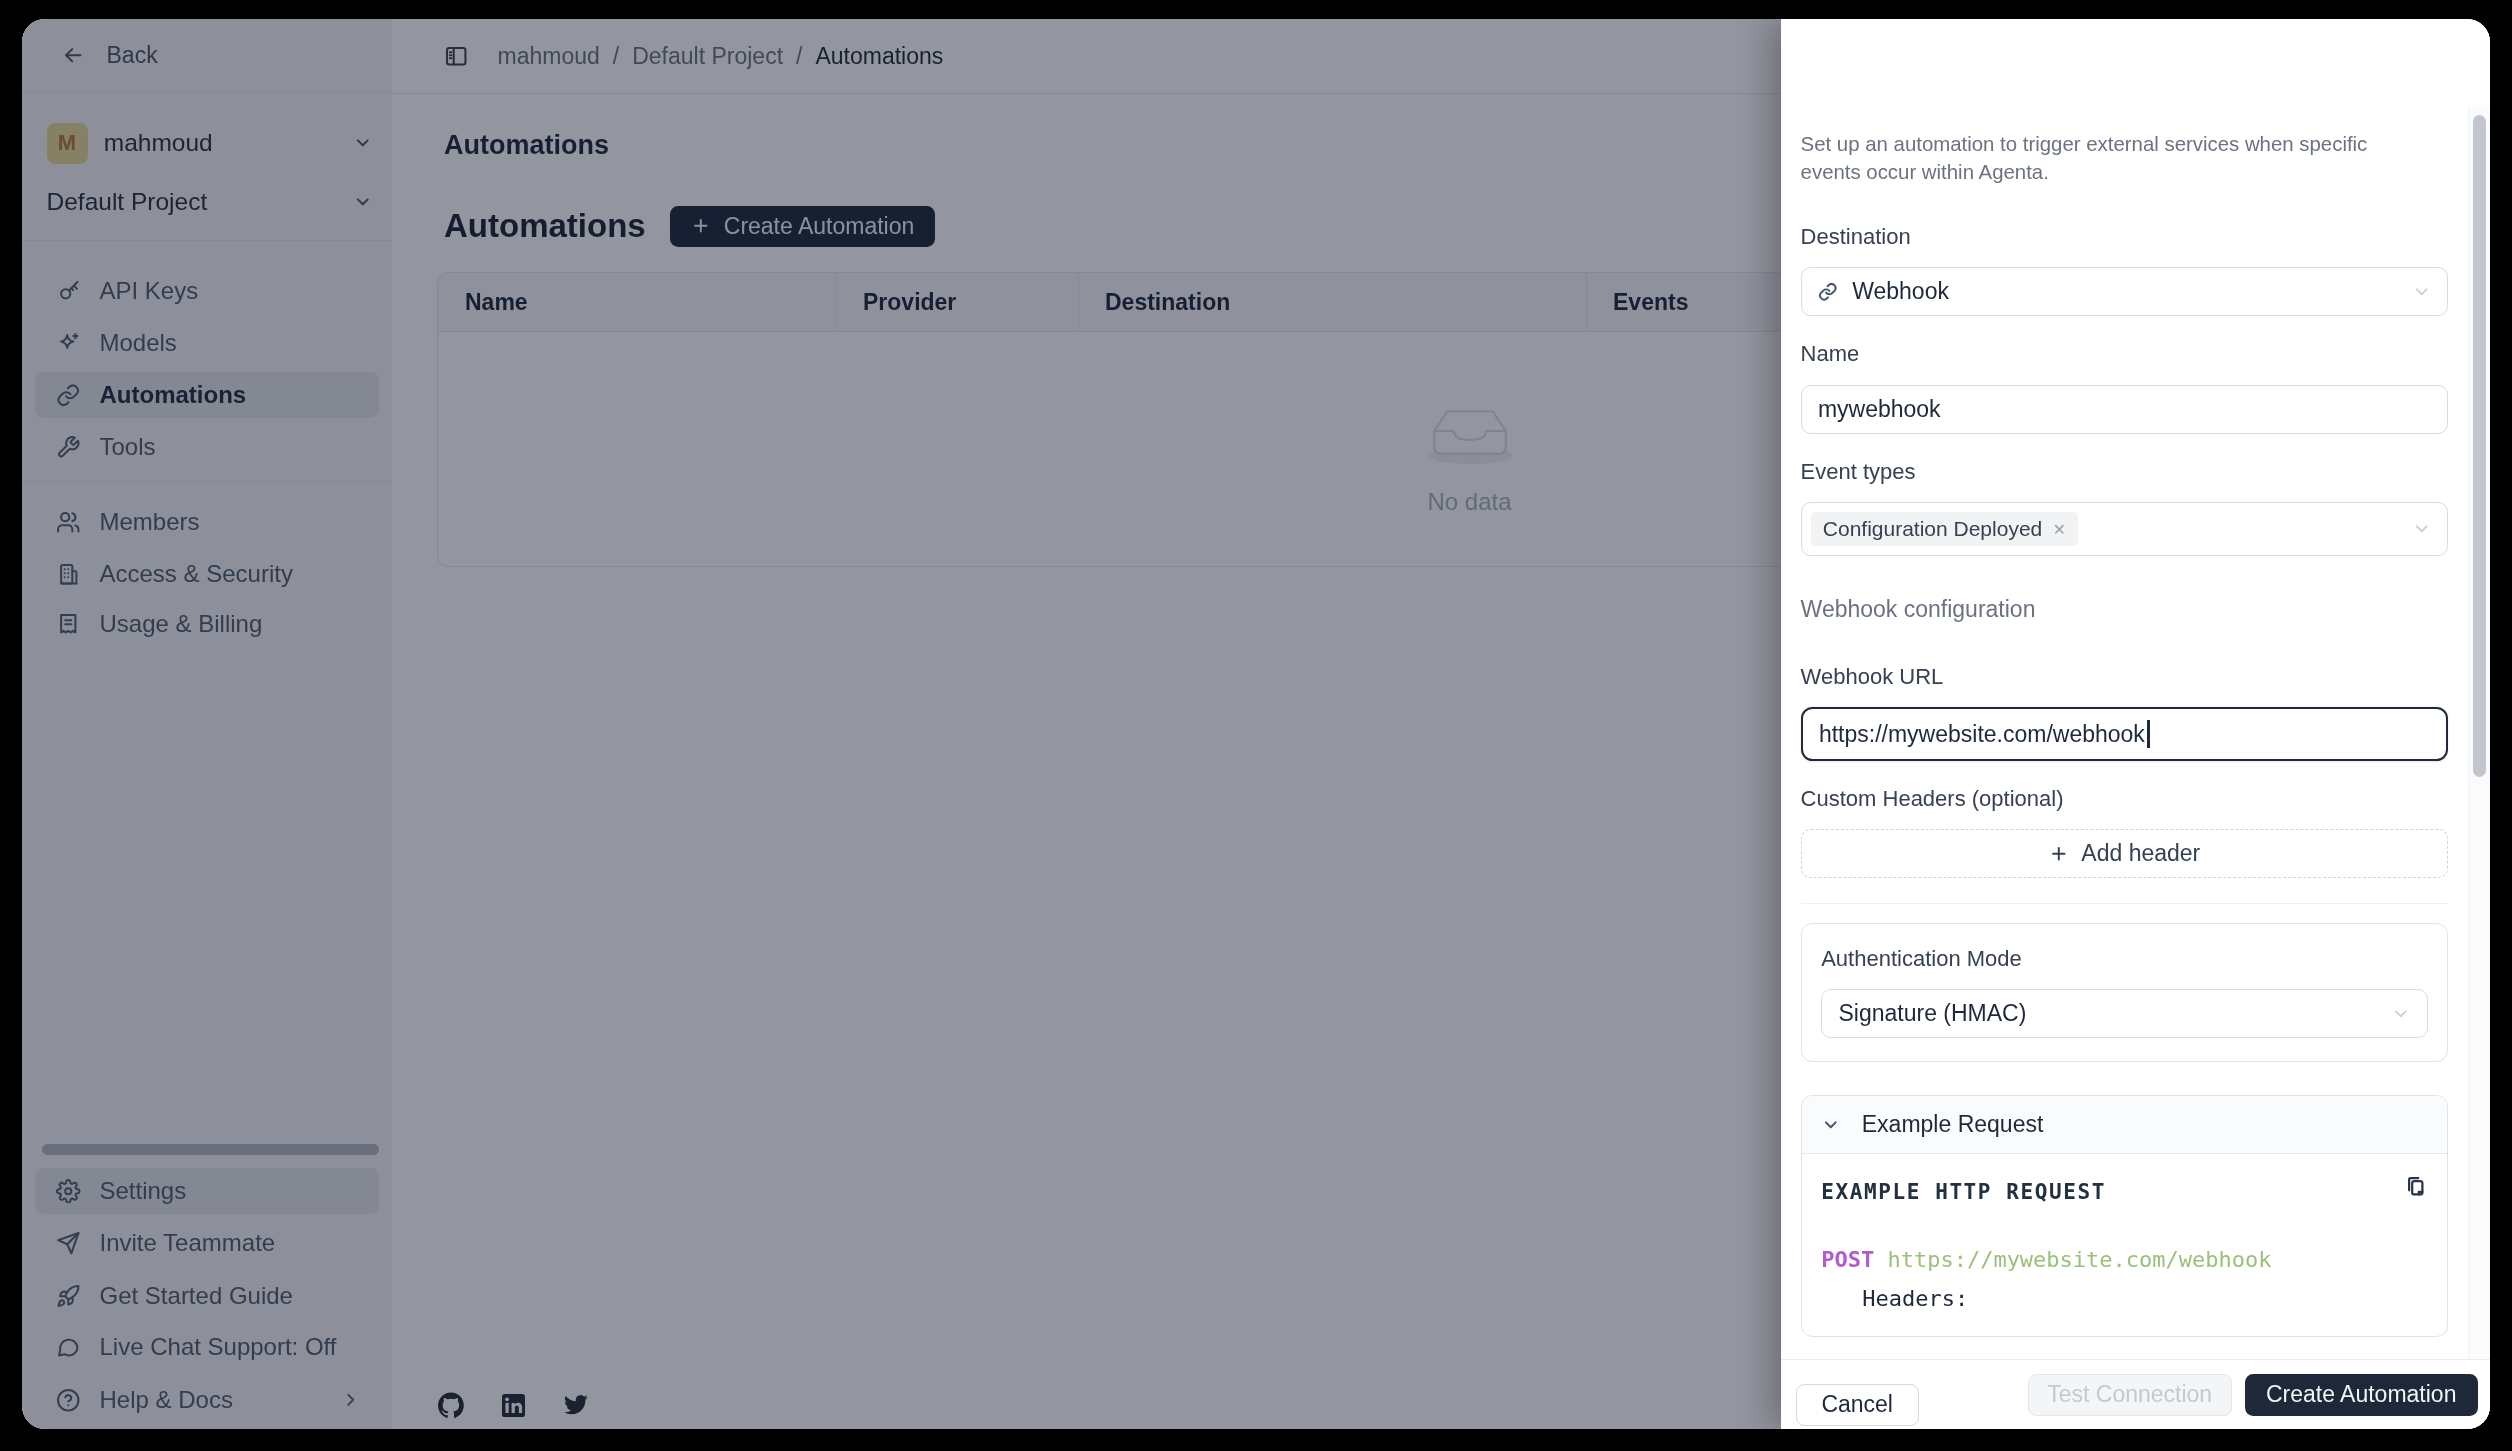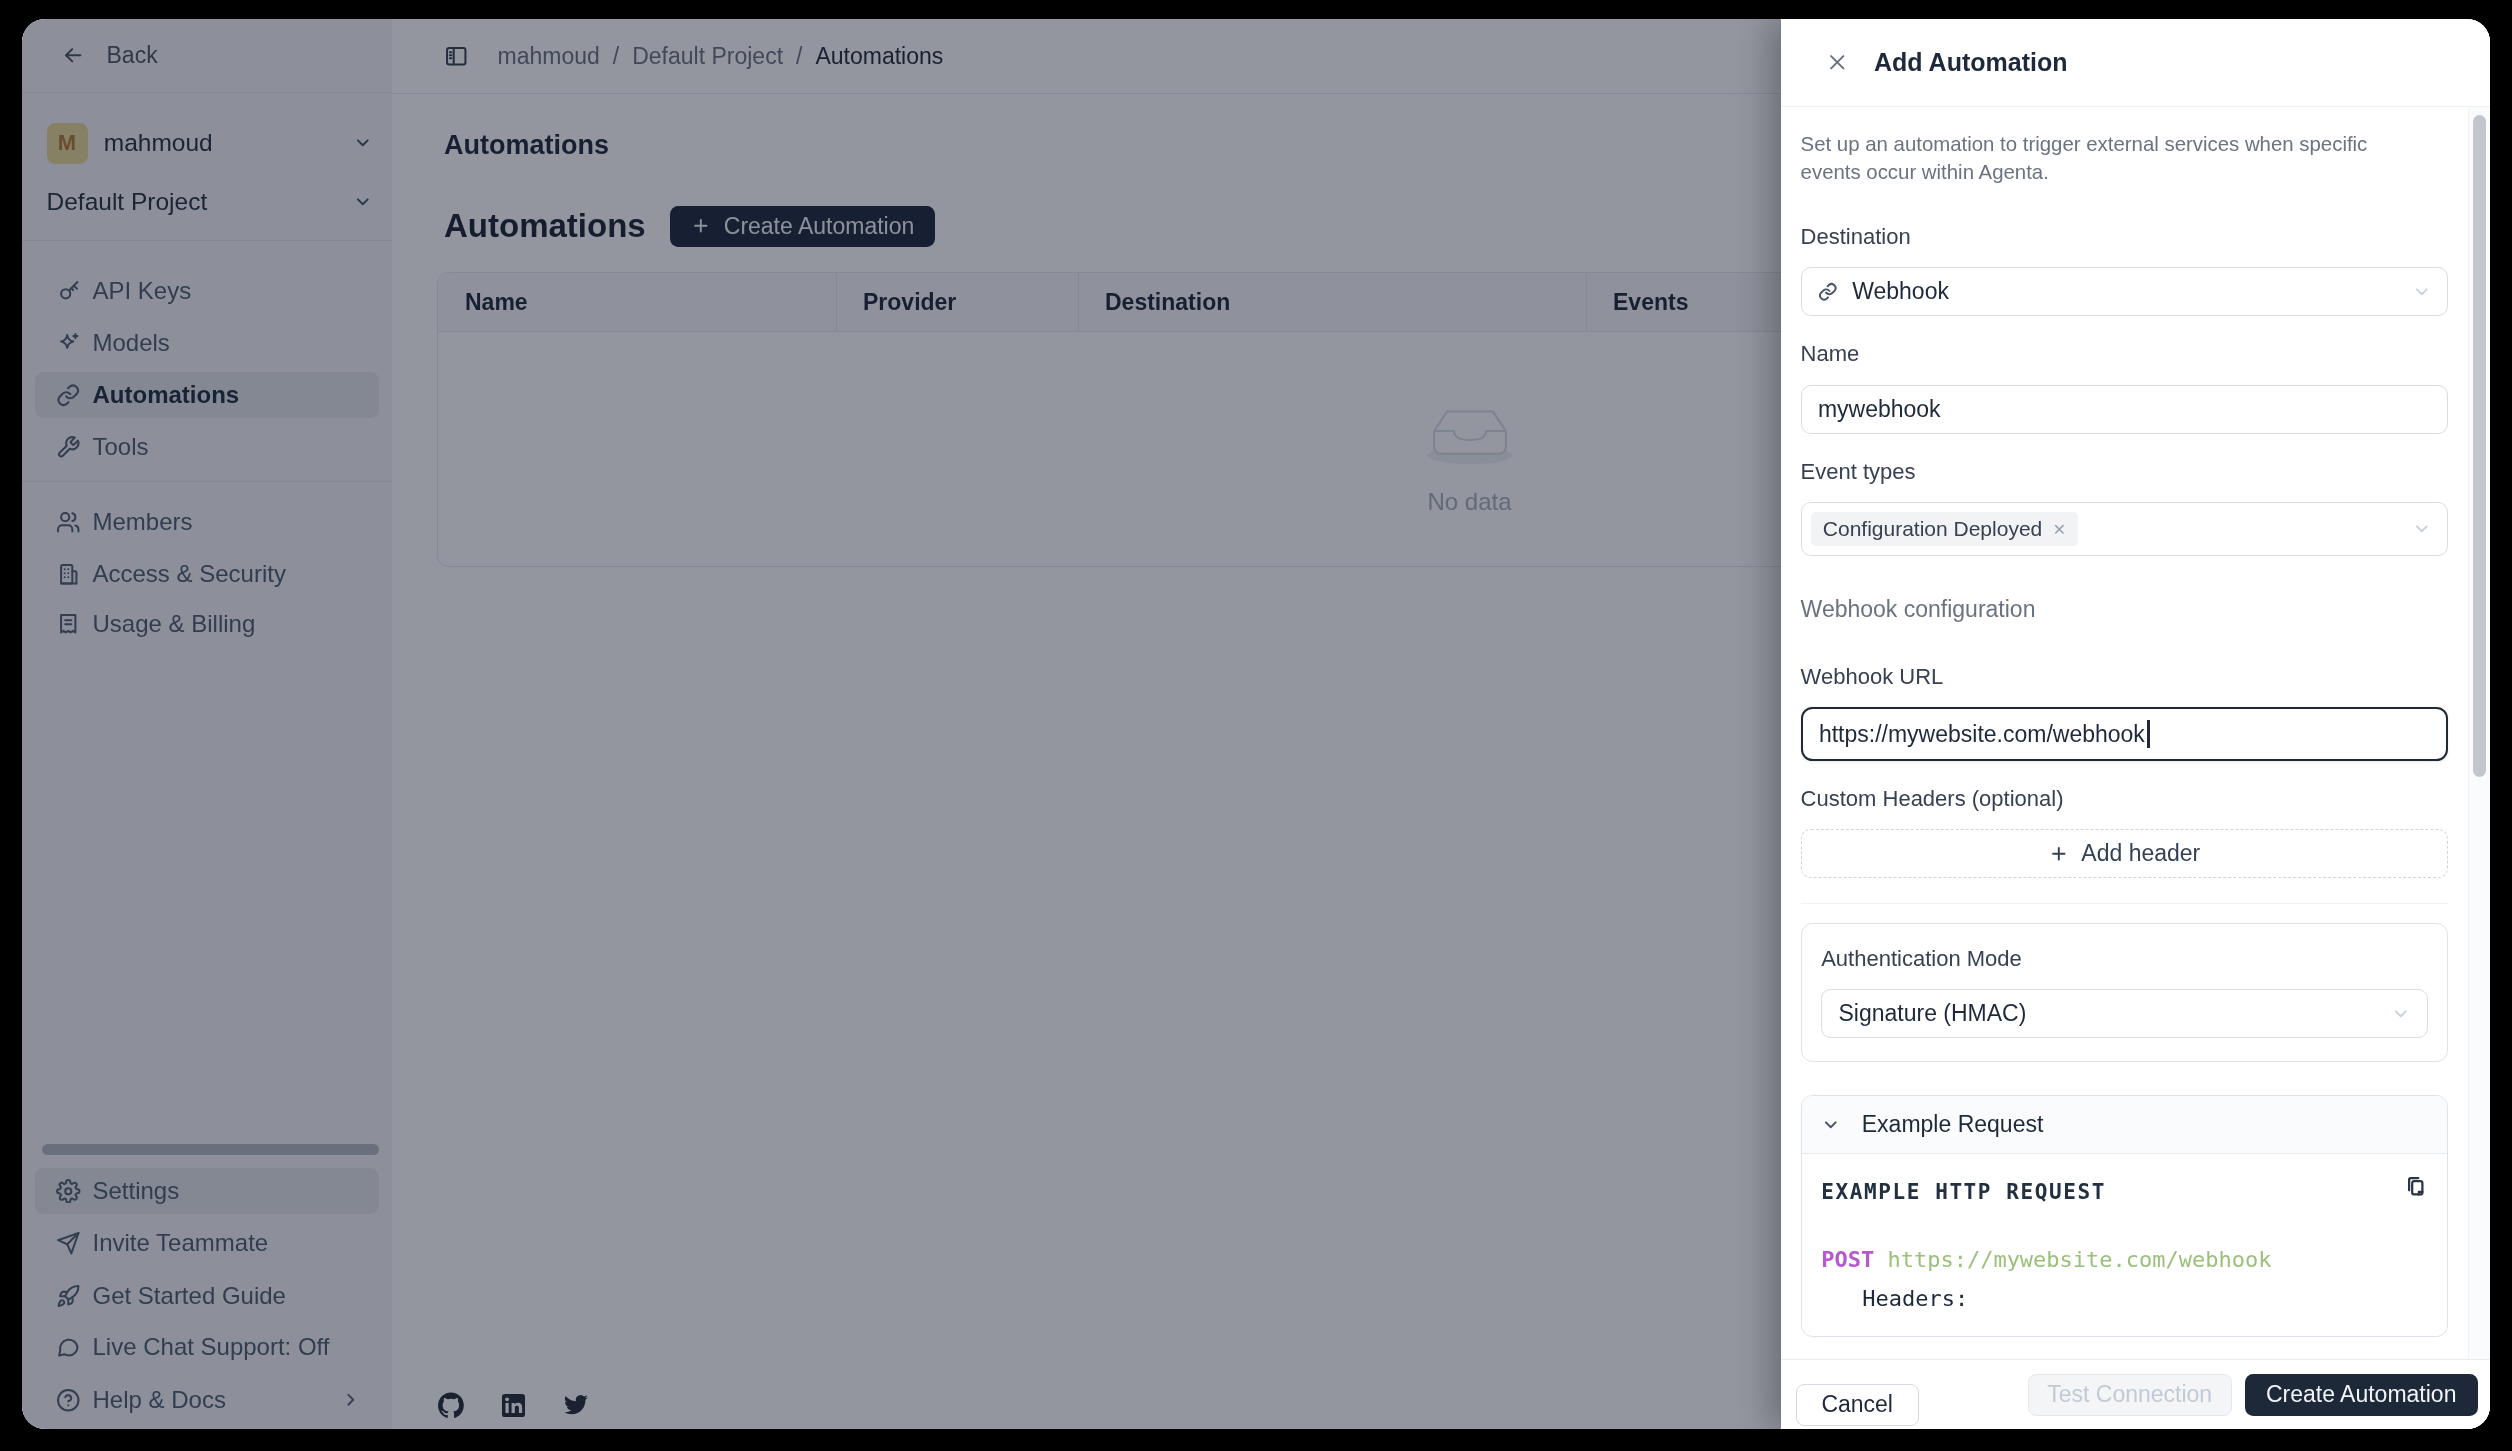--- a/index.html
+++ b/index.html
@@ -15,21 +15,21 @@
               padding-left:39px; gap:21px; color:#4b5563; font-size:23px; border-bottom:0.8px solid #e4e7ea; }
   .user-row { position:absolute; left:24.5px; right:19.6px; top:103px; height:42px; display:flex; align-items:center; gap:16.3px; }
   .avatar { width:41px; height:41px; border-radius:8.2px; background:var(--avatar_bg,#e8d794);
             color:var(--avatar_text,#b07c33); font-size:22px; font-weight:700;
             display:flex; align-items:center; justify-content:center; }
   .user-name { font-size:24.5px; color:#28303d; flex:1; }
   .project-row { position:absolute; left:24.5px; right:19.6px; top:165px; height:36px; display:flex; align-items:center; }
   .project-name { font-size:24.5px; color:#28303d; flex:1; }
   .side-div { position:absolute; left:0; width:100%; height:0.8px; background:#e3e6ea; }
   .nav-item { position:absolute; left:13px; right:13px; height:46px; border-radius:8.2px;
-              display:flex; align-items:center; padding-left:21px; gap:12px;
+              display:flex; align-items:center; padding-left:21px; gap:19px;
               color:#4f5d6e; font-size:24px; }
   .nav-item .ic { color:#526072; }
   .nav-item.selected { background:#e2e5e9; color:#222f40; font-weight:700; }
   .nav-item.pill { background:#e2e5e9; }
   .hbar { position:absolute; left:20.4px; right:13px; top:1125px; height:11.4px; border-radius:5.7px; background:#b3b8bf; }
   .chev-right { margin-left:auto; margin-right:18px; color:#5b6678; }
 
   
   .main { position:absolute; left:370px; right:0; top:0; bottom:0; background:#fff; }
   .topbar { position:absolute; left:0; top:0; width:100%; height:75px; border-bottom:0.8px solid #e7eaee;
@@ -301,26 +301,20 @@
           </svg>
         <svg width="26" height="23" viewBox="0 0 24 20">
             <path fill="#242c38" d="M23 2.4c-.8.4-1.7.6-2.6.8A4.6 4.6 0 0 0 22.4.6c-.9.5-1.9.9-2.9 1.1A4.5 4.5 0 0 0 11.8 5c0 .4 0 .7.1 1A12.8 12.8 0 0 1 2.5 1.2a4.5 4.5 0 0 0 1.4 6 4.4 4.4 0 0 1-2-.6v.1a4.5 4.5 0 0 0 3.6 4.4 4.6 4.6 0 0 1-2 .1 4.5 4.5 0 0 0 4.2 3.1A9 9 0 0 1 1 16.1a12.7 12.7 0 0 0 6.9 2c8.3 0 12.8-6.9 12.8-12.8v-.6c.9-.6 1.6-1.4 2.3-2.3z"></path>
           </svg>
       </div>
     </div>
 
     <div class="mask"></div>
 
     <div class="drawer">
-      <div class="d-header">
-        <svg class="ic" style="color:#6b7280" viewBox="0 0 24 24">
-            <path d="M18 6 6 18M6 6l12 12"></path>
-          </svg>
-        <span class="d-title">Add Automation</span>
-      </div>
 
       <div class="d-body">
         <p class="desc">Set up an automation to trigger external services when specific events occur within Agenta.</p>
 
         <div class="flabel">Destination</div>
         <div class="control mb28">
           <svg class="ic-sm" style="color:#475569;margin-right:14.7px" viewBox="0 0 24 24">
               <path d="M10 13a5 5 0 0 0 7.5.5l3-3a5 5 0 0 0-7-7l-1.7 1.7"></path>
               <path d="M14 11a5 5 0 0 0-7.5-.5l-3 3a5 5 0 0 0 7 7l1.7-1.7"></path>
             </svg>

